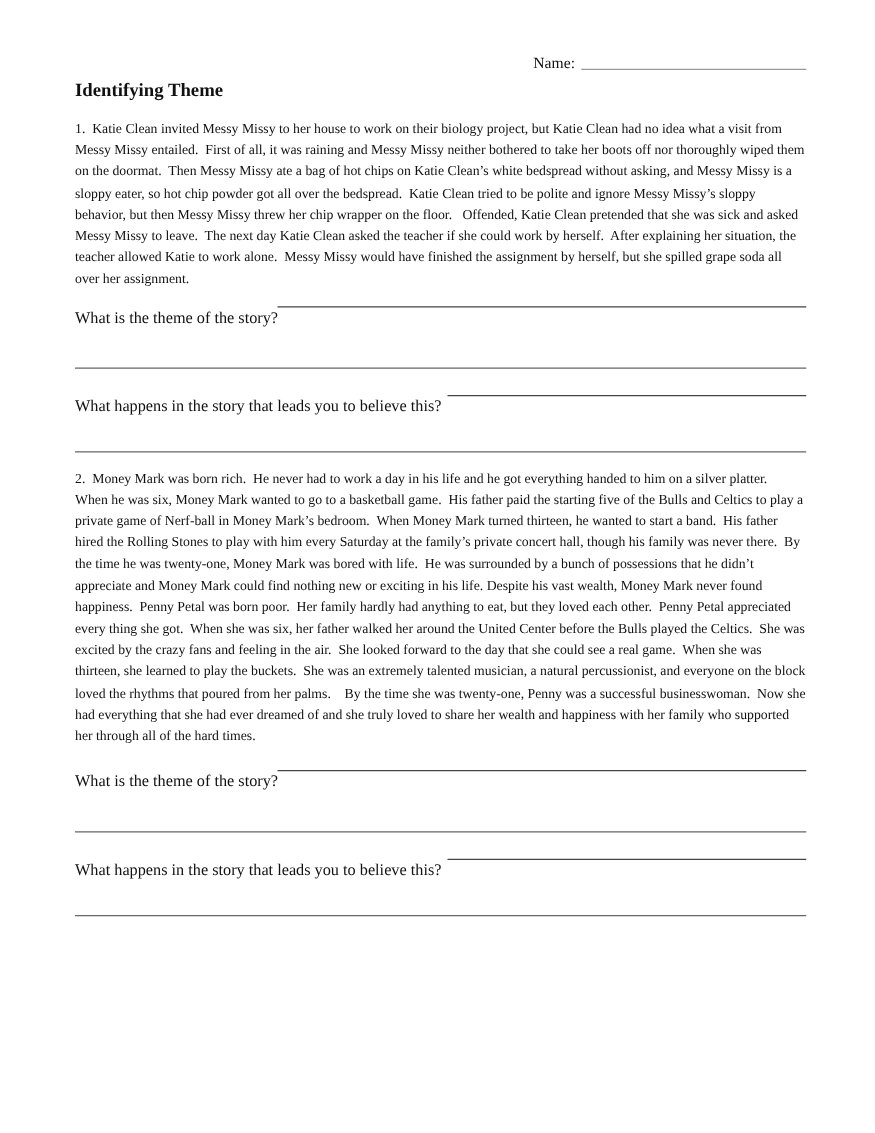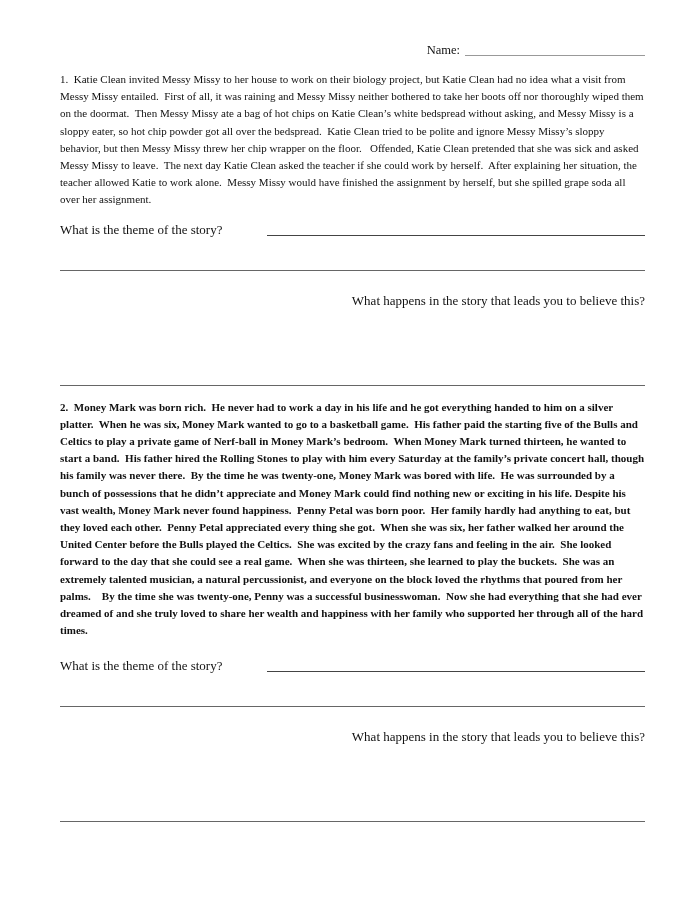--- a/index.html
+++ b/index.html
@@ -48,54 +48,54 @@
   
   .story {
     font-size: 11px;
     line-height: 17.2px;
     margin: 13px 0 0 0;
     white-space: pre-wrap;
   }
   
   .q-row {
     display: flex;
-    align-items: flex-end;
+    align-items: flex-start;
     font-size: 13px;
     line-height: 17px;
-    gap: 45px;
   }
   .q-label { flex: none; white-space: nowrap; }
   .answer-line {
     flex: 1;
     border-bottom: 1.3px solid #444444;
     margin-bottom: 2px;
   }
   .answer-line.gap-before { margin-left: 5px; }
   
   .full-line {
     border-bottom: 1.4px solid #666666;
     height: 0;
   }
   .mt-q1  { margin-top: 12px; }
   .mt-fl1 { margin-top: 32px; }
-  .mt-q2  { margin-top: 21px; flex-direction: column; }
+  .mt-q2  { margin-top: 21px; }
   .mt-fl2 { margin-top: 28px; }
-  .mt-story2 { margin-top: 13px; font-weight: bold; }
+  .mt-story2 { margin-top: 13px; }
   .mt-q3  { margin-top: 18px; }
 </style>
 </head>
 <body>
 
 <div class="page">
 
   <div class="name-row">
     <span class="name-label">Name:</span>
     <span class="name-line"></span>
   </div>
 
+  <h1 class="title">Identifying Theme</h1>
 
 
   <section>
     <p class="story"><span>1.</span><span>  Katie Clean invited Messy Missy to her house to work on their biology project, but Katie Clean had no idea what a visit from Messy Missy entailed.  First of all, it was raining and Messy Missy neither bothered to take her boots off nor thoroughly wiped them on the doormat.  Then Messy Missy ate a bag of hot chips on Katie Clean’s white bedspread without asking, and Messy Missy is a sloppy eater, so hot chip powder got all over the bedspread.  Katie Clean tried to be polite and ignore Messy Missy’s sloppy behavior, but then Messy Missy threw her chip wrapper on the floor.   Offended, Katie Clean pretended that she was sick and asked Messy Missy to leave.  The next day Katie Clean asked the teacher if she could work by herself.  After explaining her situation, the teacher allowed Katie to work alone.  Messy Missy would have finished the assignment by herself, but she spilled grape soda all over her assignment.</span></p>
 
     <div class="q-row mt-q1">
       <span class="q-label">What is the theme of the story?</span>
       <span class="answer-line"></span>
     </div>
     <div class="full-line mt-fl1"></div>

